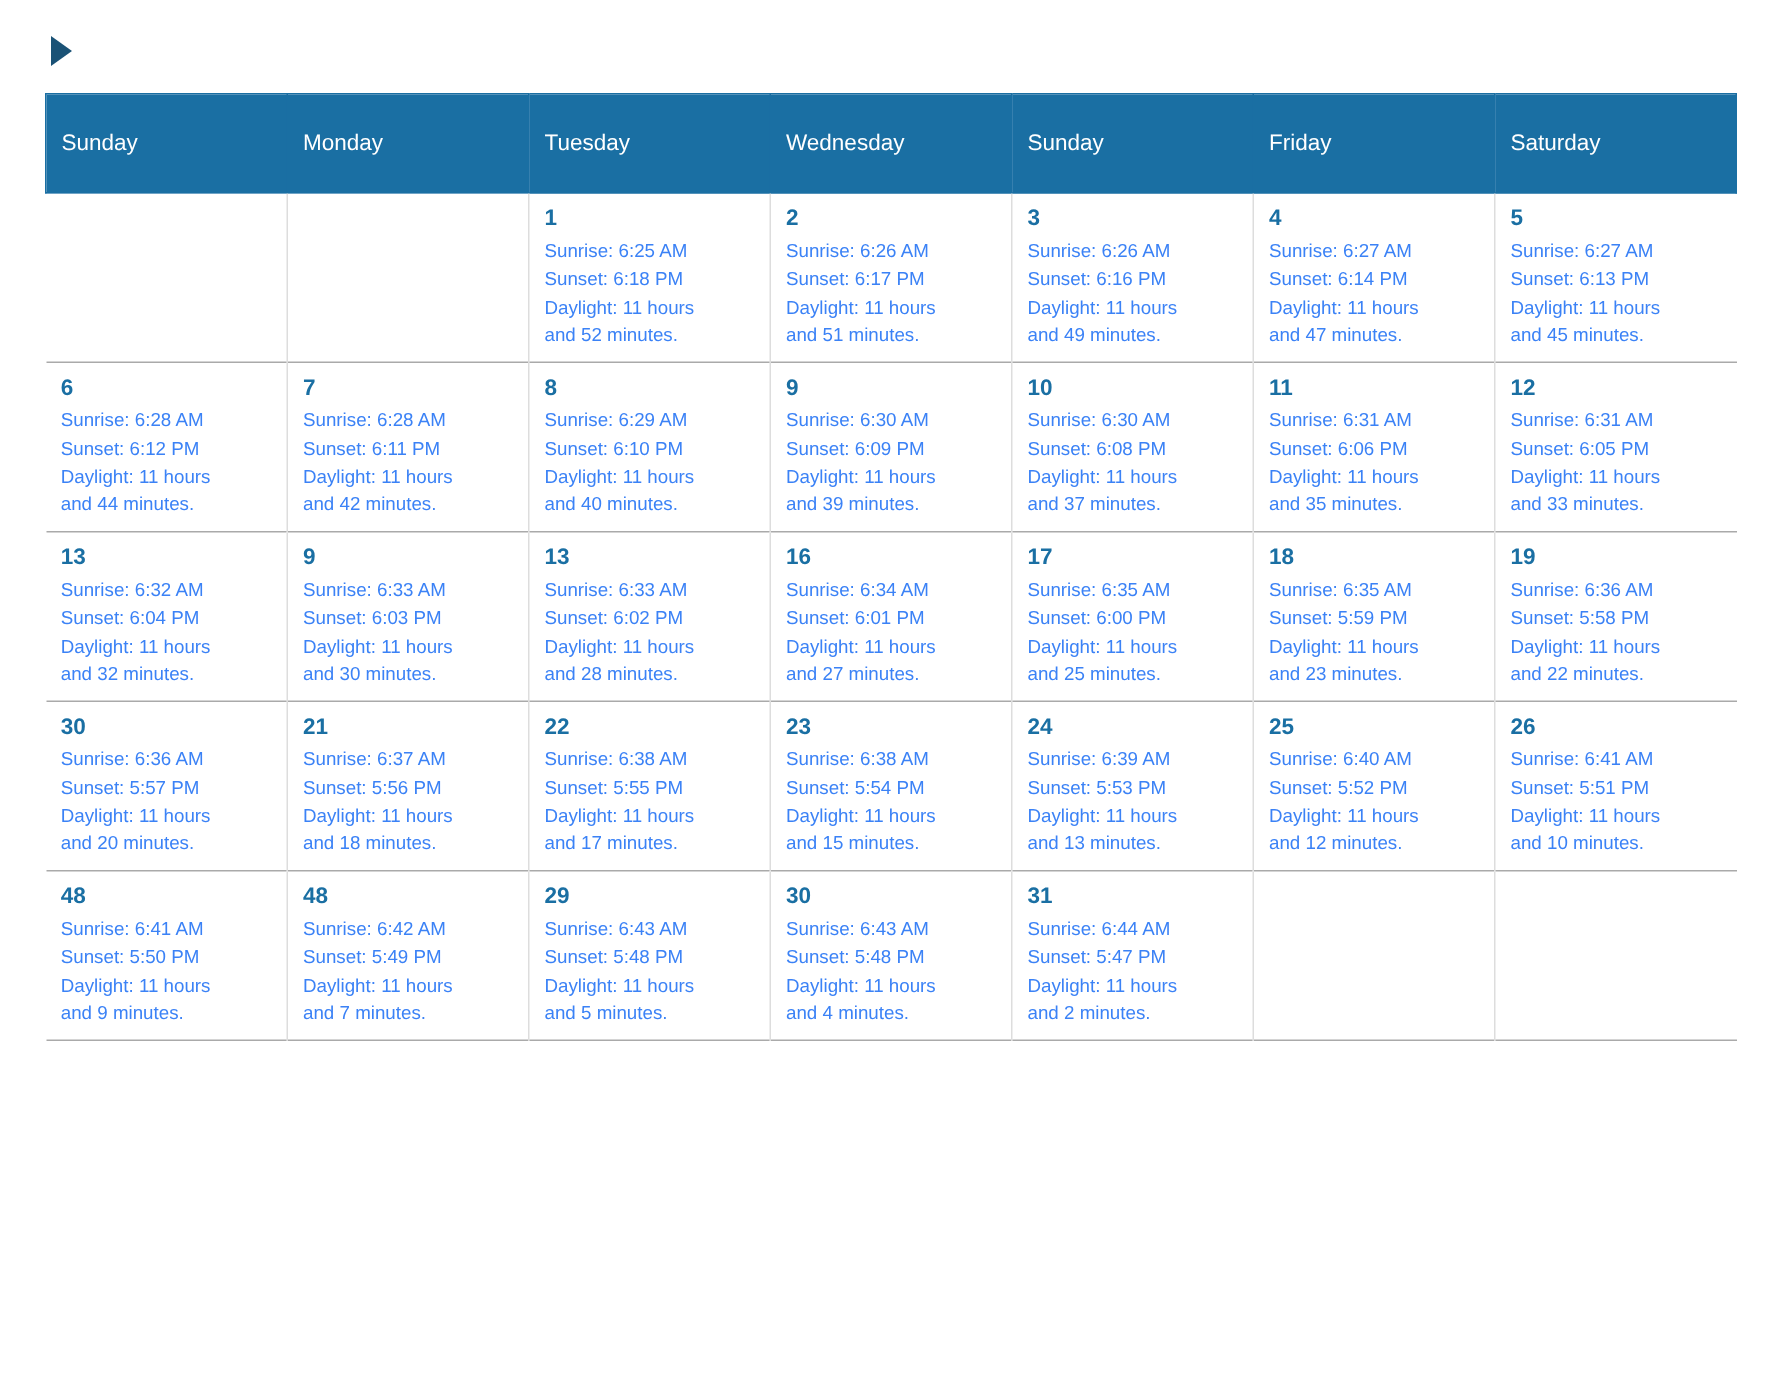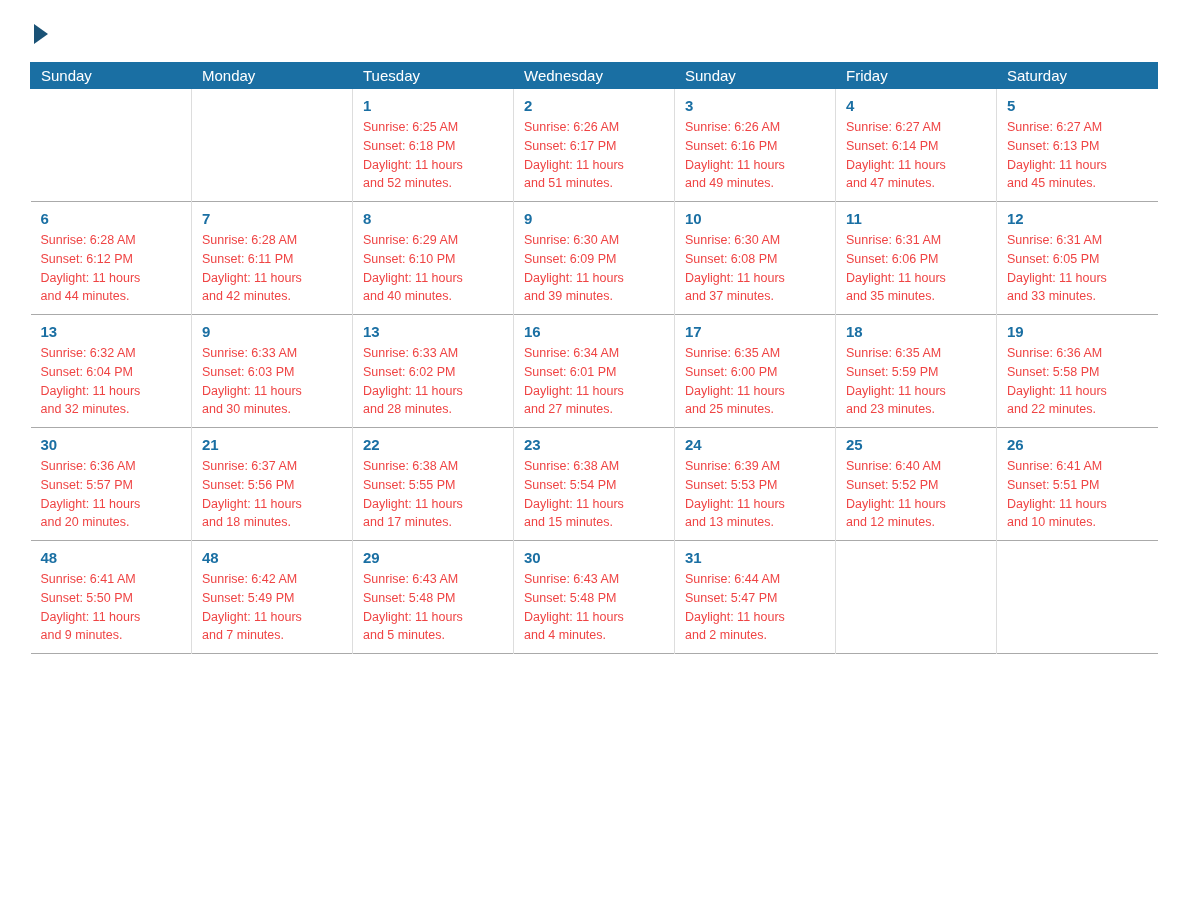--- a/index.html
+++ b/index.html
@@ -65,21 +65,21 @@
       border-collapse: collapse;
       table-layout: fixed;
     }
     thead tr {
       background-color: #1a6fa3;
     }
     thead th {
       color: #fff;
       font-size: 15px;
       font-weight: normal;
-      padding: 4px 10px;
+      padding: 24px 10px;
       text-align: left;
       border: 1px solid #1a6fa3;
     }
     tbody tr {
       border-bottom: 1px solid #aaa;
     }
     tbody td {
       vertical-align: top;
       padding: 8px 10px;
       font-size: 12.5px;
@@ -92,21 +92,21 @@
     }
     .day-number {
       font-size: 15px;
       font-weight: bold;
       color: #1a6fa3;
       display: block;
       margin-bottom: 4px;
     }
     .day-info {
       line-height: 1.5;
-      color: #ef4444;
+      color: #3b82f6;
       font-size: 12.5px;
     }
     .empty-cell {
       background: #fff;
     }
   </style>
 </head>
 <body>
 
 <div class="header">

